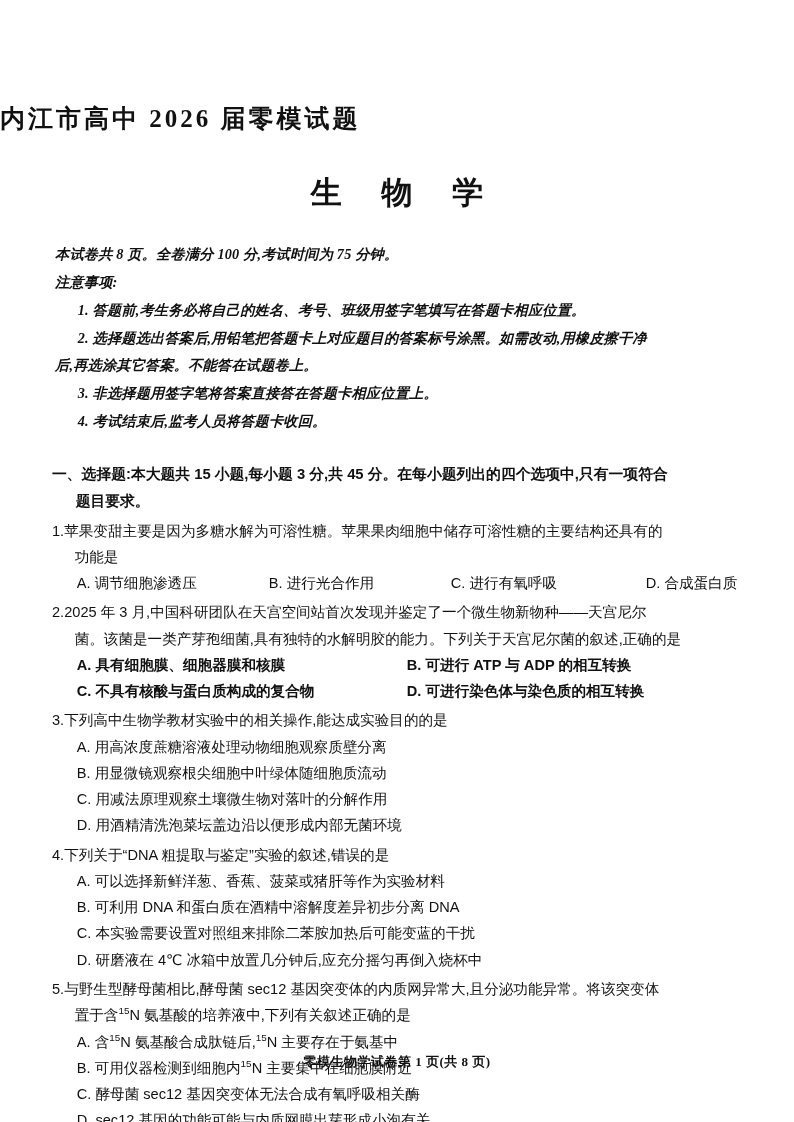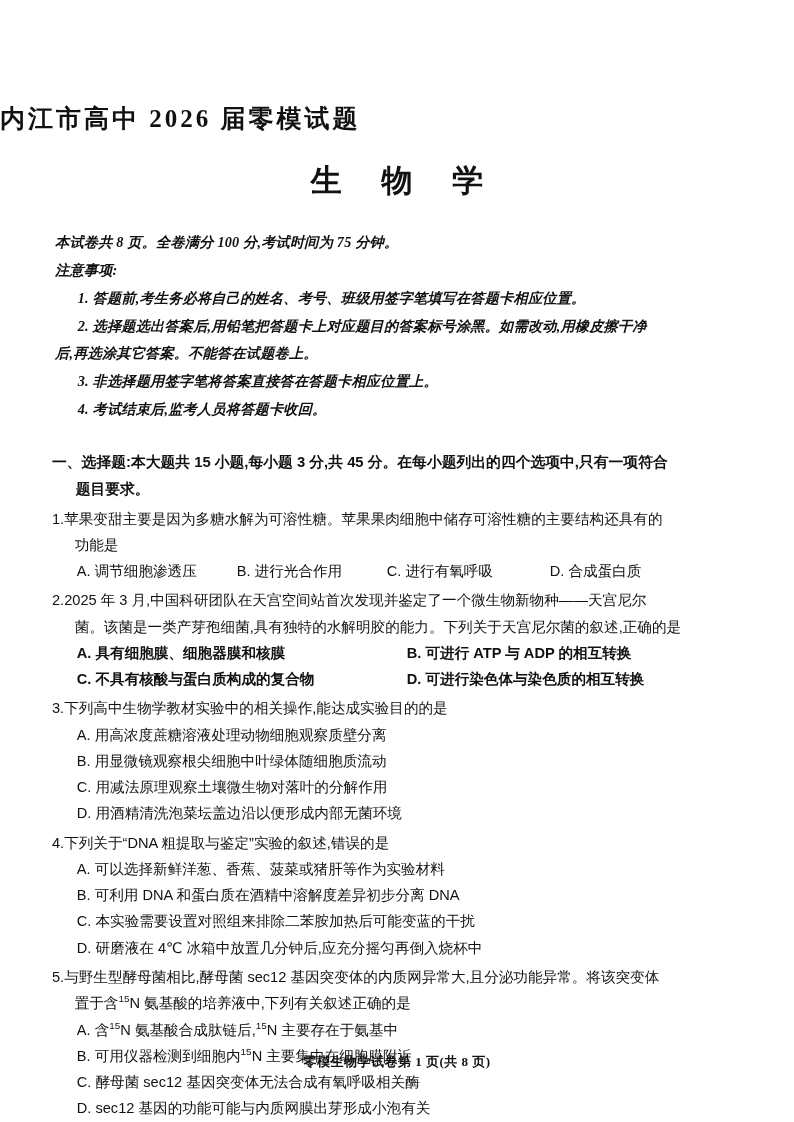--- a/index.html
+++ b/index.html
@@ -31,21 +31,21 @@
     letter-spacing: 3px;
     margin-top: 103px;
     line-height: 1.25;
     font-family: "Liberation Serif", "DejaVu Serif", serif;
   }
   .title-sub {
     text-align: center;
     font-size: 31px;
     font-weight: 700;
     letter-spacing: 16px;
-    margin-top: 28px;
+    margin-top: 40px;
     text-indent: 16px;
     line-height: 1.2;
   }
 
   
   .notice {
     margin: 30px 55px 0 55px;
     font-size: 14.2px;
     line-height: 1.95;
     font-family: "Liberation Serif", "DejaVu Serif", serif;
@@ -110,20 +110,21 @@
     flex: 0 0 auto;
   }
   .opt-row .c1 { width: 330px; }
   .opt-row .c2 { width: auto; }
 
   
   .opt-inline {
     display: flex;
     padding-left: 1.7em;
     line-height: 1.8;
+    gap: 32px;
   }
   .opt-inline .cell-a { width: 160px; }
   .opt-inline .cell-b { width: 150px; }
   .opt-inline .cell-c { width: 163px; }
   .opt-inline .cell-d { width: auto; }
 
   sup {
     font-size: .68em;
     vertical-align: super;
     line-height: 0;

